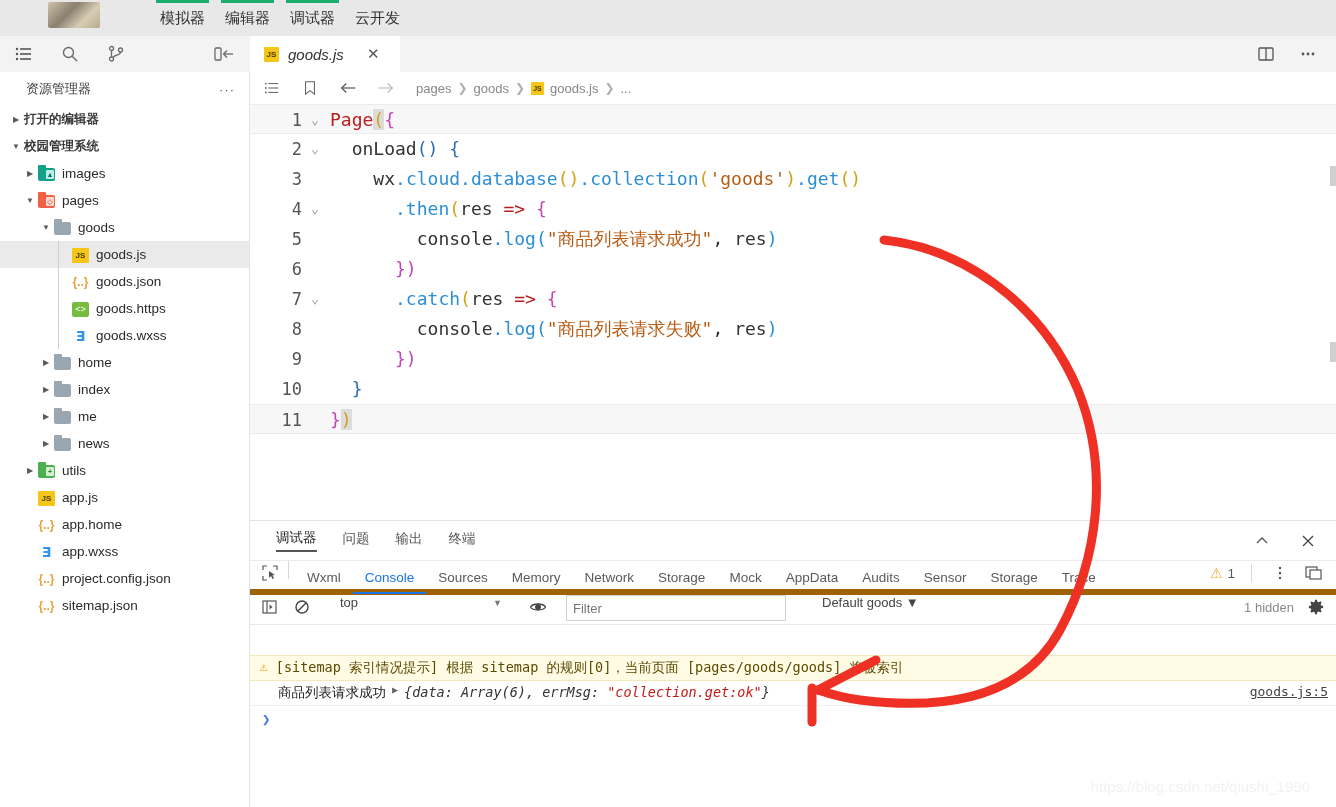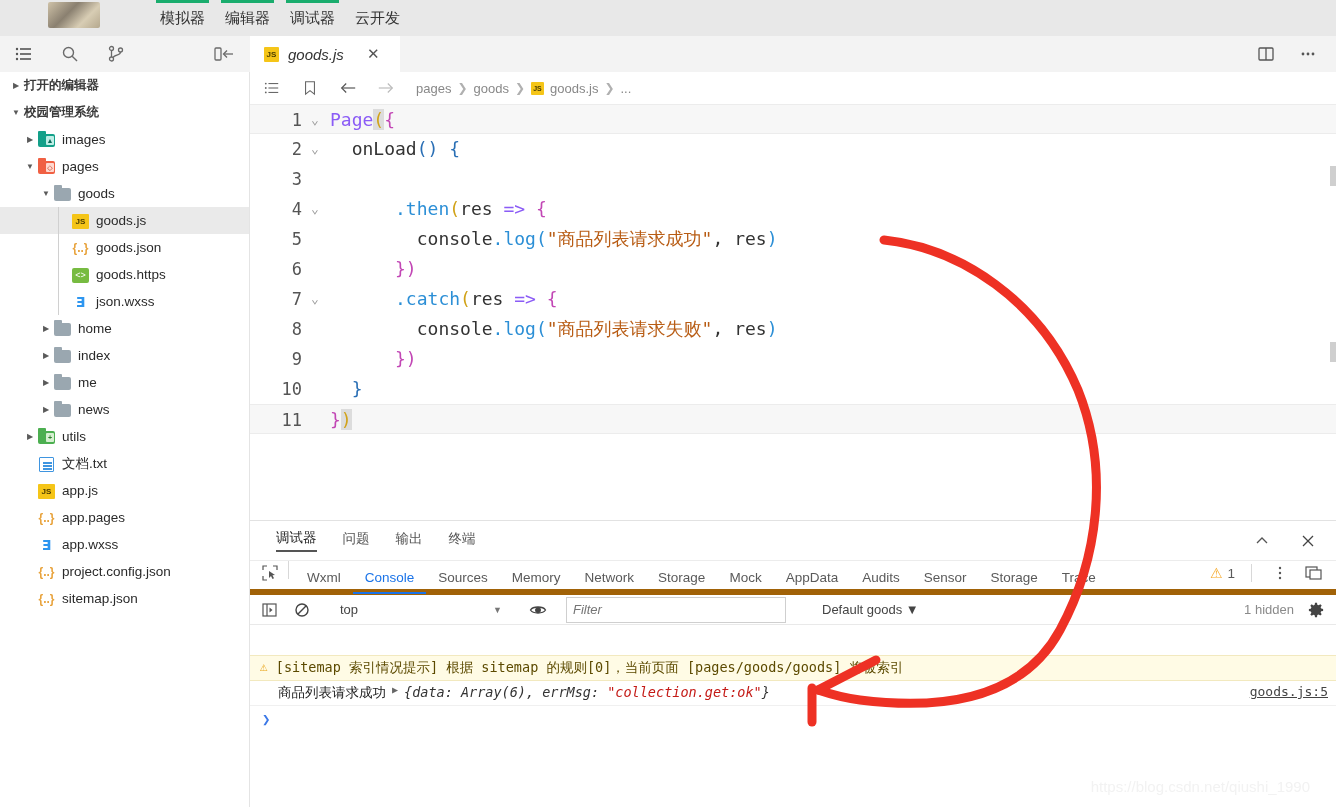--- a/index.html
+++ b/index.html
@@ -140,21 +140,21 @@
   .code {
     font-family: "DejaVu Sans Mono", "Liberation Mono", monospace;
     font-size: 18px; line-height: 30px; color: #333;
     position: relative;
   }
   .cline { display: flex; align-items: flex-start; height: 30px; white-space: pre; }
   .cline.cur { background: #f7f7f7; border-top: 1px solid #ececec; border-bottom: 1px solid #ececec; height: 30px;}
   .lnum { width: 52px; text-align: right; color: #555; flex: 0 0 52px; font-size: 17px; }
   .fold { width: 26px; flex: 0 0 26px; text-align: center; color: #9a9a9a; font-size: 13px; }
   .ctext { padding-left: 2px; }
-  .kw   { color: #8b5cf6; }
+  .kw   { color: #b91c1c; }
   .fn   { color: #2c8fd6; }
   .plain{ color: #333333; }
   .par  { color: #d1a218; }
   .par2 { color: #c247b5; }
   .par3 { color: #2a6fb5; }
   .str  { color: #b85c14; }
   .sel  { background: #dcdcdc; }
 
   
   .devtools {
@@ -174,33 +174,32 @@
     border-bottom: 6px solid #a16207; padding-left: 8px;
   }
   .dt-panels .ptab { padding: 0 12px; line-height: 33px; cursor: pointer; white-space: nowrap;}
   .dt-panels .ptab.active { color: #1a73e8; box-shadow: inset 0 -2px 0 #1a73e8; }
   .dt-panels .vsep { width: 1px; height: 18px; background: #d8d8d8; margin: 0 6px; }
   .dt-panels .right { margin-left: auto; display: flex; align-items: center; gap: 10px; padding-right: 10px; }
   .warn-badge { display: flex; align-items: center; gap: 5px; color: #5a5a5a; }
   .tri-warn { color: #f5a623; font-size: 14px; }
 
   .dt-filterbar {
-    height: 30px; display: flex; align-items: center; gap: 8px; padding-left: 8px;
+    height: 30px; display: flex; align-items: flex-start; gap: 8px; padding-left: 8px;
     border-bottom: 1px solid #e9e9e9; font-size: 13px; color: #5a5a5a;
   }
   .ctx-select {
     display: flex; align-items: center; width: 180px; padding-left: 10px;
     font-size: 13px; color: #444;
   }
   .ctx-select .caret { margin-left: auto; padding-right: 8px; font-size: 9px; color: #777; }
   .filter-input {
     width: 220px; height: 20px; border: 1px solid #cfcfcf; background: #fff;
     font-size: 13px; color: #9a9a9a; padding: 12px 6px; line-height: 19px;
     font-family: "Liberation Sans", sans-serif;
-    font-style: italic;
   }
   .levels { margin-left: 14px; font-size: 13px; color: #444; cursor: pointer; }
   .dt-filterbar .right { margin-left: auto; display: flex; align-items: center; gap: 10px; padding-right: 8px; color: #8a8a8a; }
 
   .console-body { position: absolute; left: 0; right: 0; top: 134px; bottom: 0; background: #fff; }
   .msg {
     display: flex; align-items: flex-start; font-size: 13.5px;
     font-family: "DejaVu Sans Mono", "Liberation Mono", monospace;
     padding: 3px 8px 3px 10px; position: relative;
   }
@@ -309,20 +308,24 @@
           <circle cx="4" cy="9" r="1.4"></circle>
               <circle cx="9" cy="9" r="1.4"></circle>
               <circle cx="14" cy="9" r="1.4"></circle>
         </g>
           </svg>
       </div>
     </div>
   </div>
 
   <div class="sidebar">
+    <div class="sb-header">
+      <span>资源管理器</span>
+      <span class="dots">···</span>
+    </div>
 
     <div class="sb-section">
       <span class="tw">▶</span>
       <span>打开的编辑器</span>
     </div>
     <div class="sb-section">
       <span class="tw">▼</span>
       <span>校园管理系统</span>
     </div>
 
@@ -363,21 +366,21 @@
       <span class="fname">goods.json</span>
     </div>
     <div class="row" style="padding-left:72px;">
       <span class="guide" style="left:58px;"></span>
       <span class="fi ic-wxml">&lt;&gt;</span>
       <span class="fname">goods.https</span>
     </div>
     <div class="row" style="padding-left:72px;">
       <span class="guide" style="left:58px;"></span>
       <span class="fi ic-wxss">Ǝ</span>
-      <span class="fname">json.wxss</span>
+      <span class="fname">goods.wxss</span>
     </div>
 
     <div class="row" style="padding-left:38px;">
       <span class="tw">▶</span>
       <span class="fi">
           <span class="ic-folder" style="position:absolute;left:0;right:0;"></span>
         </span>
       <span class="fname">home</span>
     </div>
     <div class="row" style="padding-left:38px;">
@@ -405,32 +408,26 @@
     <div class="row" style="padding-left:22px;">
       <span class="tw">▶</span>
       <span class="fi">
         <span class="ic-folder ic-folder-utils" style="position:absolute;left:0;right:0;"></span>
         <span class="ic-folder-img-glyph" style="background:#d6f0d1;color:#2f7d2a;">+</span>
       </span>
       <span class="fname">utils</span>
     </div>
 
     <div class="row" style="padding-left:38px;">
-      <span class="fi">
-          <span class="ic-txt" style="position:absolute;left:1px;right:1px;"></span>
-        </span>
-      <span class="fname">文档.txt</span>
-    </div>
-    <div class="row" style="padding-left:38px;">
       <span class="fi ic-js">JS</span>
       <span class="fname">app.js</span>
     </div>
     <div class="row" style="padding-left:38px;">
       <span class="fi ic-json">{..}</span>
-      <span class="fname">app.pages</span>
+      <span class="fname">app.home</span>
     </div>
     <div class="row" style="padding-left:38px;">
       <span class="fi ic-wxss">Ǝ</span>
       <span class="fname">app.wxss</span>
     </div>
     <div class="row" style="padding-left:38px;">
       <span class="fi ic-json">{..}</span>
       <span class="fname">project.config.json</span>
     </div>
     <div class="row" style="padding-left:38px;">
@@ -496,20 +493,21 @@
 
       <div class="cline">
         <span class="lnum">2</span>
         <span class="fold">⌄</span>
         <span class="ctext">&nbsp;&nbsp;<span class="plain">onLoad</span><span class="par3">()</span><span class="par3"> {</span></span>
       </div>
 
       <div class="cline">
         <span class="lnum">3</span>
         <span class="fold"></span>
+        <span class="ctext">&nbsp;&nbsp;&nbsp;&nbsp;<span class="plain">wx</span><span class="fn">.cloud</span><span class="fn">.database</span><span class="par">()</span><span class="fn">.collection</span><span class="par">(</span><span class="str">'goods'</span><span class="par">)</span><span class="fn">.get</span><span class="par">()</span></span>
       </div>
 
       <div class="cline">
         <span class="lnum">4</span>
         <span class="fold">⌄</span>
         <span class="ctext">&nbsp;&nbsp;&nbsp;&nbsp;&nbsp;&nbsp;<span class="fn">.then</span><span class="par">(</span><span class="plain">res </span><span class="kw">=&gt;</span><span class="par2"> {</span></span>
       </div>
 
       <div class="cline">
         <span class="lnum">5</span>

